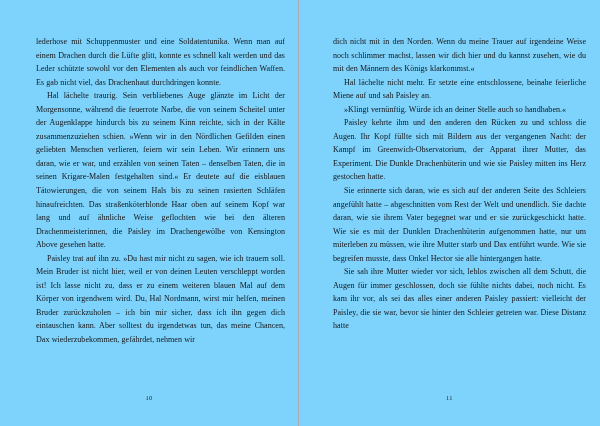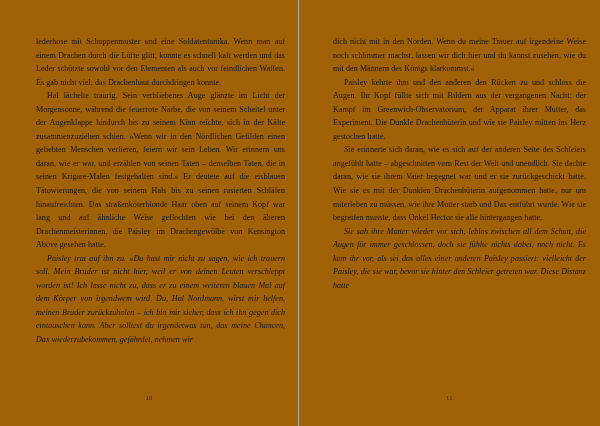--- a/index.html
+++ b/index.html
@@ -26,21 +26,21 @@
     position: absolute;
     left: 0; top: 0; right: 0; bottom: 0;
     border: 1px solid #9a9a9a;
     pointer-events: none;
     box-sizing: border-box;
   }
   .page {
     position: relative;
     box-sizing: border-box;
     height: 426px;
-    background: #a16207;
+    background: #7dd3fc;
     overflow: hidden;
   }
   .page-left {
     width: 299px;
     border-right: 1px solid #adadad;
   }
   .page-right {
     width: 301px;
   }
   .textblock {
@@ -65,21 +65,20 @@
     hyphens: manual;
     -webkit-hyphens: manual;
     word-spacing: 0.02em;
     letter-spacing: 0.003em;
   }
   p.para.indent {
     text-indent: 11px;
   }
   p.para:last-child {
     text-align-last: left;
-    font-style: italic;
   }
   .folio {
     position: absolute;
     bottom: 0;
     width: 100%;
     text-align: center;
     font-size: 6.4px;
     letter-spacing: 0.06em;
     color: #24242a;
   }
@@ -96,20 +95,22 @@
       <p class="para">lederhose mit Schuppenmuster und eine Soldatentunika. Wenn man auf einem Drachen durch die Lüfte glitt, konnte es schnell kalt werden und das Leder schützte sowohl vor den Elementen als auch vor feindlichen Waffen. Es gab nicht viel, das Drachenhaut durchdringen konnte.</p>
       <p class="para indent">Hal lächelte traurig. Sein verbliebenes Auge glänzte im Licht der Morgensonne, während die feuerrote Narbe, die von seinem Scheitel unter der Augenklappe hindurch bis zu seinem Kinn reichte, sich in der Kälte zusammenzuziehen schien. »Wenn wir in den Nördlichen Gefilden einen geliebten Menschen verlieren, feiern wir sein Leben. Wir erinnern uns daran, wie er war, und erzählen von seinen Taten – denselben Taten, die in seinen Krigare-Malen festgehalten sind.« Er deutete auf die eisblauen Tätowierungen, die von seinem Hals bis zu seinen rasierten Schläfen hinaufreichten. Das straßenköterblonde Haar oben auf seinem Kopf war lang und auf ähnliche Weise geflochten wie bei den älteren Drachenmeisterinnen, die Paisley im Drachengewölbe von Kensington Above gesehen hatte.</p>
       <p class="para indent">Paisley trat auf ihn zu. »Du hast mir nicht zu sagen, wie ich trauern soll. Mein Bruder ist nicht hier, weil er von deinen Leuten verschleppt worden ist! Ich lasse nicht zu, dass er zu einem weiteren blauen Mal auf dem Körper von irgendwem wird. Du, Hal Nordmann, wirst mir helfen, meinen Bruder zurückzuholen – ich bin mir sicher, dass ich ihn gegen dich eintauschen kann. Aber solltest du irgendetwas tun, das meine Chancen, Dax wiederzubekommen, gefährdet, nehmen wir</p>
     </div>
     <div class="folio">10</div>
   </div>
 
   <div class="page page-right">
     <div class="textblock">
       <p class="para">dich nicht mit in den Norden. Wenn du meine Trauer auf irgendeine Weise noch schlimmer machst, lassen wir dich hier und du kannst zusehen, wie du mit den Männern des Königs klarkommst.«</p>
+      <p class="para indent">Hal lächelte nicht mehr. Er setzte eine entschlossene, beinahe feierliche Miene auf und sah Paisley an.</p>
+      <p class="para indent">»Klingt vernünftig. Würde ich an deiner Stelle auch so handhaben.«</p>
       <p class="para indent">Paisley kehrte ihm und den anderen den Rücken zu und schloss die Augen. Ihr Kopf füllte sich mit Bildern aus der vergangenen Nacht: der Kampf im Greenwich-Observatorium, der Apparat ihrer Mutter, das Experiment. Die Dunkle Drachenhüterin und wie sie Paisley mitten ins Herz gestochen hatte.</p>
       <p class="para indent">Sie erinnerte sich daran, wie es sich auf der anderen Seite des Schleiers angefühlt hatte – abgeschnitten vom Rest der Welt und unendlich. Sie dachte daran, wie sie ihrem Vater begegnet war und er sie zurückgeschickt hatte. Wie sie es mit der Dunklen Drachenhüterin aufgenommen hatte, nur um miterleben zu müssen, wie ihre Mutter starb und Dax entführt wurde. Wie sie begreifen musste, dass Onkel Hector sie alle hintergangen hatte.</p>
       <p class="para indent">Sie sah ihre Mutter wieder vor sich, leblos zwischen all dem Schutt, die Augen für immer geschlossen, doch sie fühlte nichts dabei, noch nicht. Es kam ihr vor, als sei das alles einer anderen Paisley passiert: vielleicht der Paisley, die sie war, bevor sie hinter den Schleier getreten war. Diese Distanz hatte</p>
     </div>
     <div class="folio">11</div>
   </div>
 
 </div>
 
 </body></html>

